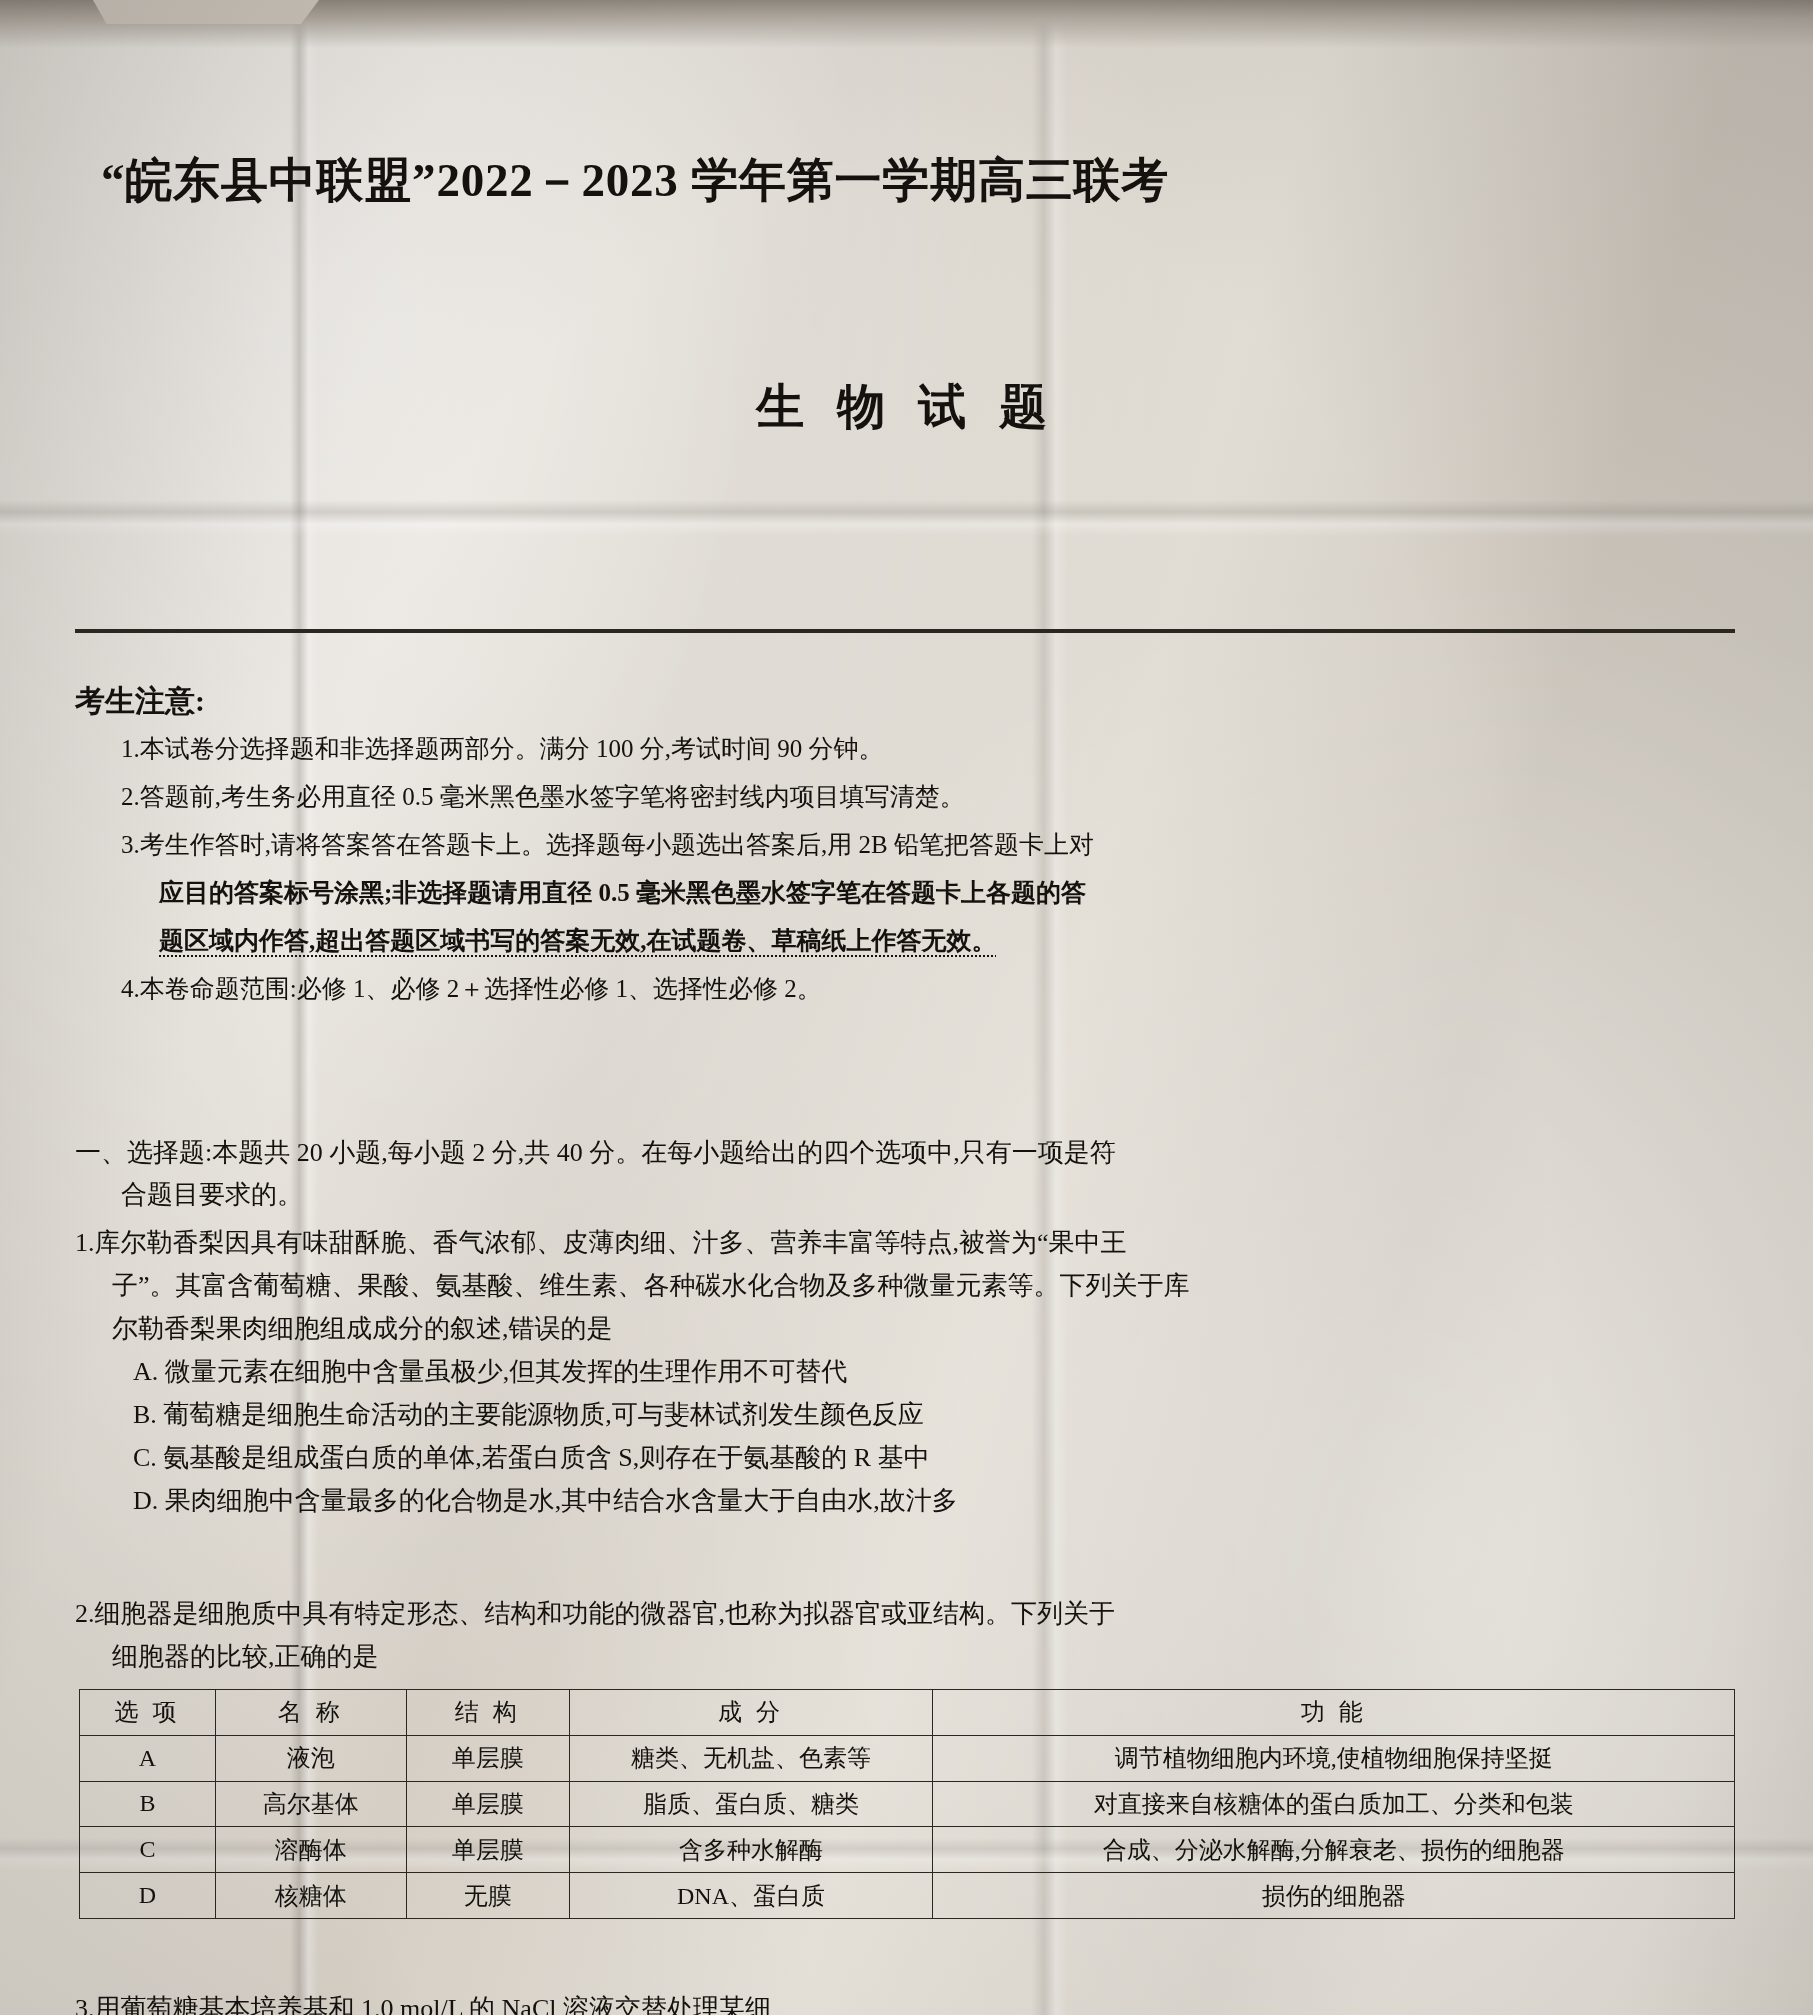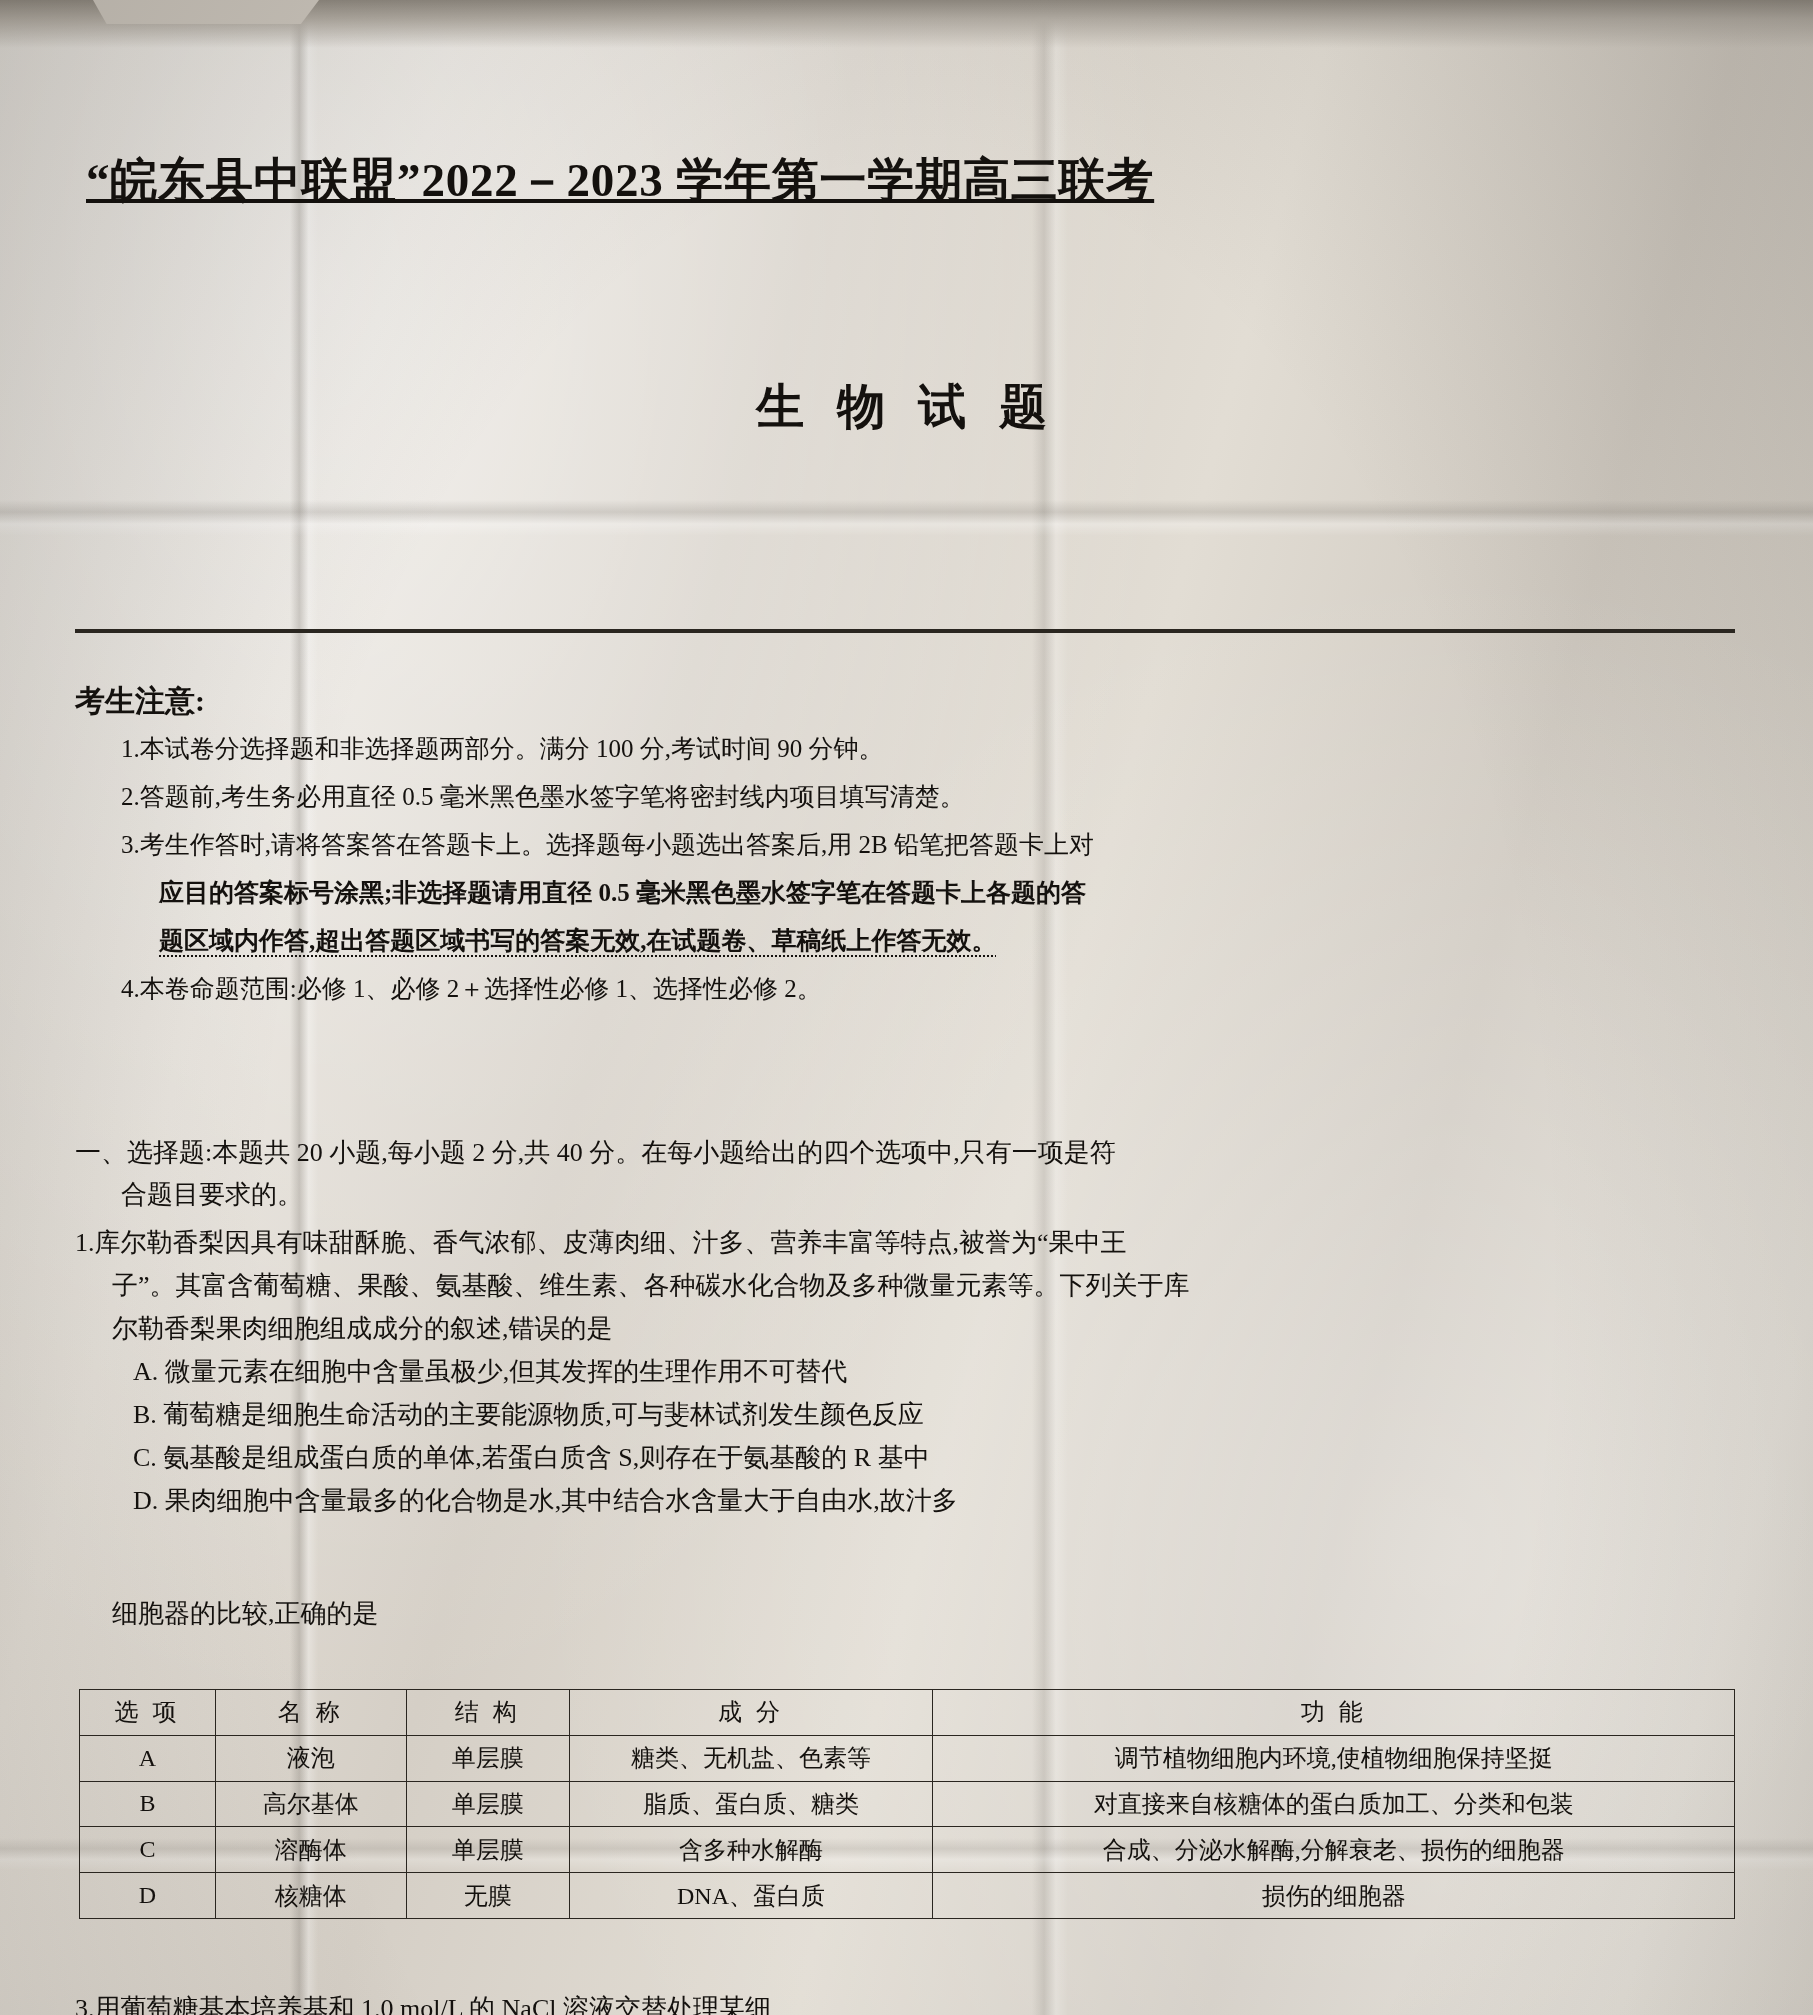--- a/index.html
+++ b/index.html
@@ -43,29 +43,28 @@
   .content {
     position: absolute;
     left: 0; top: 0;
     width: 1814px; height: 2821px;
     color: #14110e;
   }
 
   
   .doc-title {
     position: absolute;
-    left: 86px;
+    left: 101px;
     top: 149px;
     width: 1632px;
     font-size: 47px;
     font-weight: bold;
     letter-spacing: 0.8px;
     white-space: nowrap;
     font-family: "Liberation Serif", serif;
-    text-decoration: underline;
   }
   .subject-title {
     position: absolute;
     left: 0;
     top: 375px;
     width: 1814px;
     text-align: center;
     font-size: 48px;
     font-weight: bold;
     letter-spacing: 10.5px;
@@ -243,20 +242,21 @@
     <div><span>1.</span><span>库尔勒香梨因具有味甜酥脆、香气浓郁、皮薄肉细、汁多、营养丰富等特点,被誉为“果中王</span></div>
     <div class="hang">子”。其富含葡萄糖、果酸、氨基酸、维生素、各种碳水化合物及多种微量元素等。下列关于库</div>
     <div class="hang">尔勒香梨果肉细胞组成成分的叙述,错误的是</div>
     <div class="opt">A. 微量元素在细胞中含量虽极少,但其发挥的生理作用不可替代</div>
     <div class="opt">B. 葡萄糖是细胞生命活动的主要能源物质,可与斐林试剂发生颜色反应</div>
     <div class="opt">C. 氨基酸是组成蛋白质的单体,若蛋白质含 S,则存在于氨基酸的 R 基中</div>
     <div class="opt">D. 果肉细胞中含量最多的化合物是水,其中结合水含量大于自由水,故汁多</div>
   </div>
 
   <div class="q q2">
+    <div><span>2.</span><span>细胞器是细胞质中具有特定形态、结构和功能的微器官,也称为拟器官或亚结构。下列关于</span></div>
     <div class="hang">细胞器的比较,正确的是</div>
   </div>
 
   <div class="tbl-wrap">
     <table class="cmp">
       <tbody>
           <tr>
         <th class="col-opt">选 项</th>
         <th class="col-name">名 称</th>
         <th class="col-struct">结 构</th>

